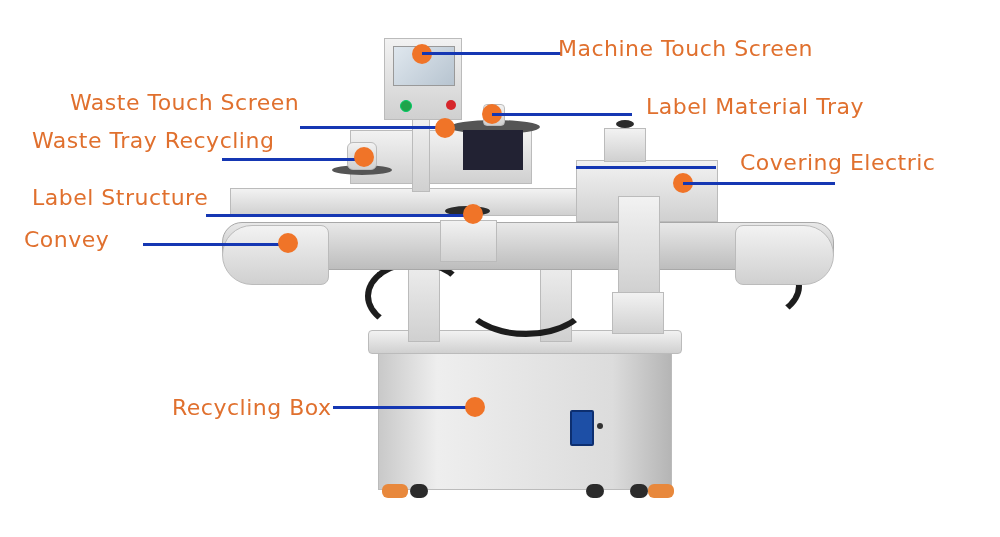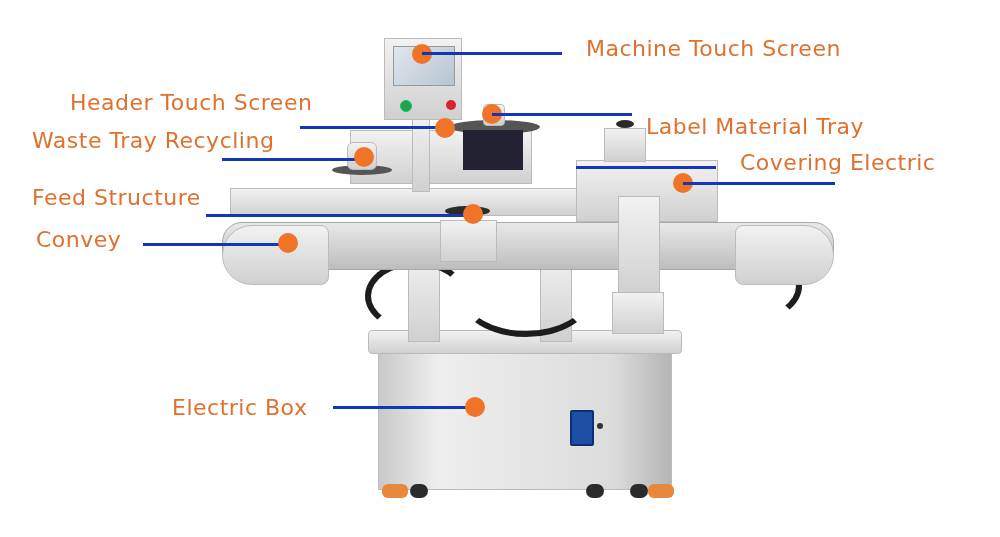--- a/index.html
+++ b/index.html
@@ -60,41 +60,41 @@
 
   <div class="metal" style="left:412px; top:115px; width:16px; height:75px;"></div>
   <div class="metal" style="left:384px; top:38px; width:76px; height:80px;"></div>
   <div style="position:absolute; left:393px; top:46px; width:60px; height:38px; background:linear-gradient(135deg,#dfe7ee,#b7c4d0); border:1px solid #999;"></div>
   <div style="position:absolute; left:400px; top:100px; width:10px; height:10px; background:#1fa34a; border-radius:50%; border:1px solid #0c6;"></div>
   <div style="position:absolute; left:446px; top:100px; width:10px; height:10px; background:#d6262b; border-radius:50%;"></div>
 </div>
 
 <div class="dot" style="left:422px; top:54px;"></div>
 <div class="line" style="left:422px; top:52px; width:140px;"></div>
-<div class="label" style="left:586px; top:36px;">Machine Touch Screen</div>
+<div class="label" style="left:558px; top:36px;">Machine Touch Screen</div>
 
-<div class="label" style="left:70px; top:90px;">Header Touch Screen</div>
+<div class="label" style="left:70px; top:90px;">Waste Touch Screen</div>
 <div class="line" style="left:300px; top:126px; width:145px;"></div>
 <div class="dot" style="left:445px; top:128px;"></div>
 
 <div class="dot" style="left:492px; top:114px;"></div>
 <div class="line" style="left:492px; top:113px; width:140px;"></div>
-<div class="label" style="left:646px; top:94px;margin-top:20px;">Label Material Tray</div>
+<div class="label" style="left:646px; top:94px;">Label Material Tray</div>
 
 <div class="label" style="left:32px; top:128px;">Waste Tray Recycling</div>
 <div class="line" style="left:222px; top:158px; width:142px;"></div>
 <div class="dot" style="left:364px; top:157px;"></div>
 
 <div class="dot" style="left:683px; top:183px;"></div>
 <div class="line" style="left:683px; top:182px; width:152px;"></div>
 <div class="label" style="left:740px; top:150px;">Covering Electric</div>
 
-<div class="label" style="left:32px; top:185px;">Feed Structure</div>
+<div class="label" style="left:32px; top:185px;">Label Structure</div>
 <div class="line" style="left:206px; top:214px; width:266px;"></div>
 <div class="dot" style="left:473px; top:214px;"></div>
 
-<div class="label" style="left:36px; top:227px;">Convey</div>
+<div class="label" style="left:24px; top:227px;">Convey</div>
 <div class="line" style="left:143px; top:243px; width:145px;"></div>
 <div class="dot" style="left:288px; top:243px;"></div>
 
-<div class="label" style="left:172px; top:395px;">Electric Box</div>
+<div class="label" style="left:172px; top:395px;">Recycling Box</div>
 <div class="line" style="left:333px; top:406px; width:142px;"></div>
 <div class="dot" style="left:475px; top:407px;"></div>
 
 </body></html>

